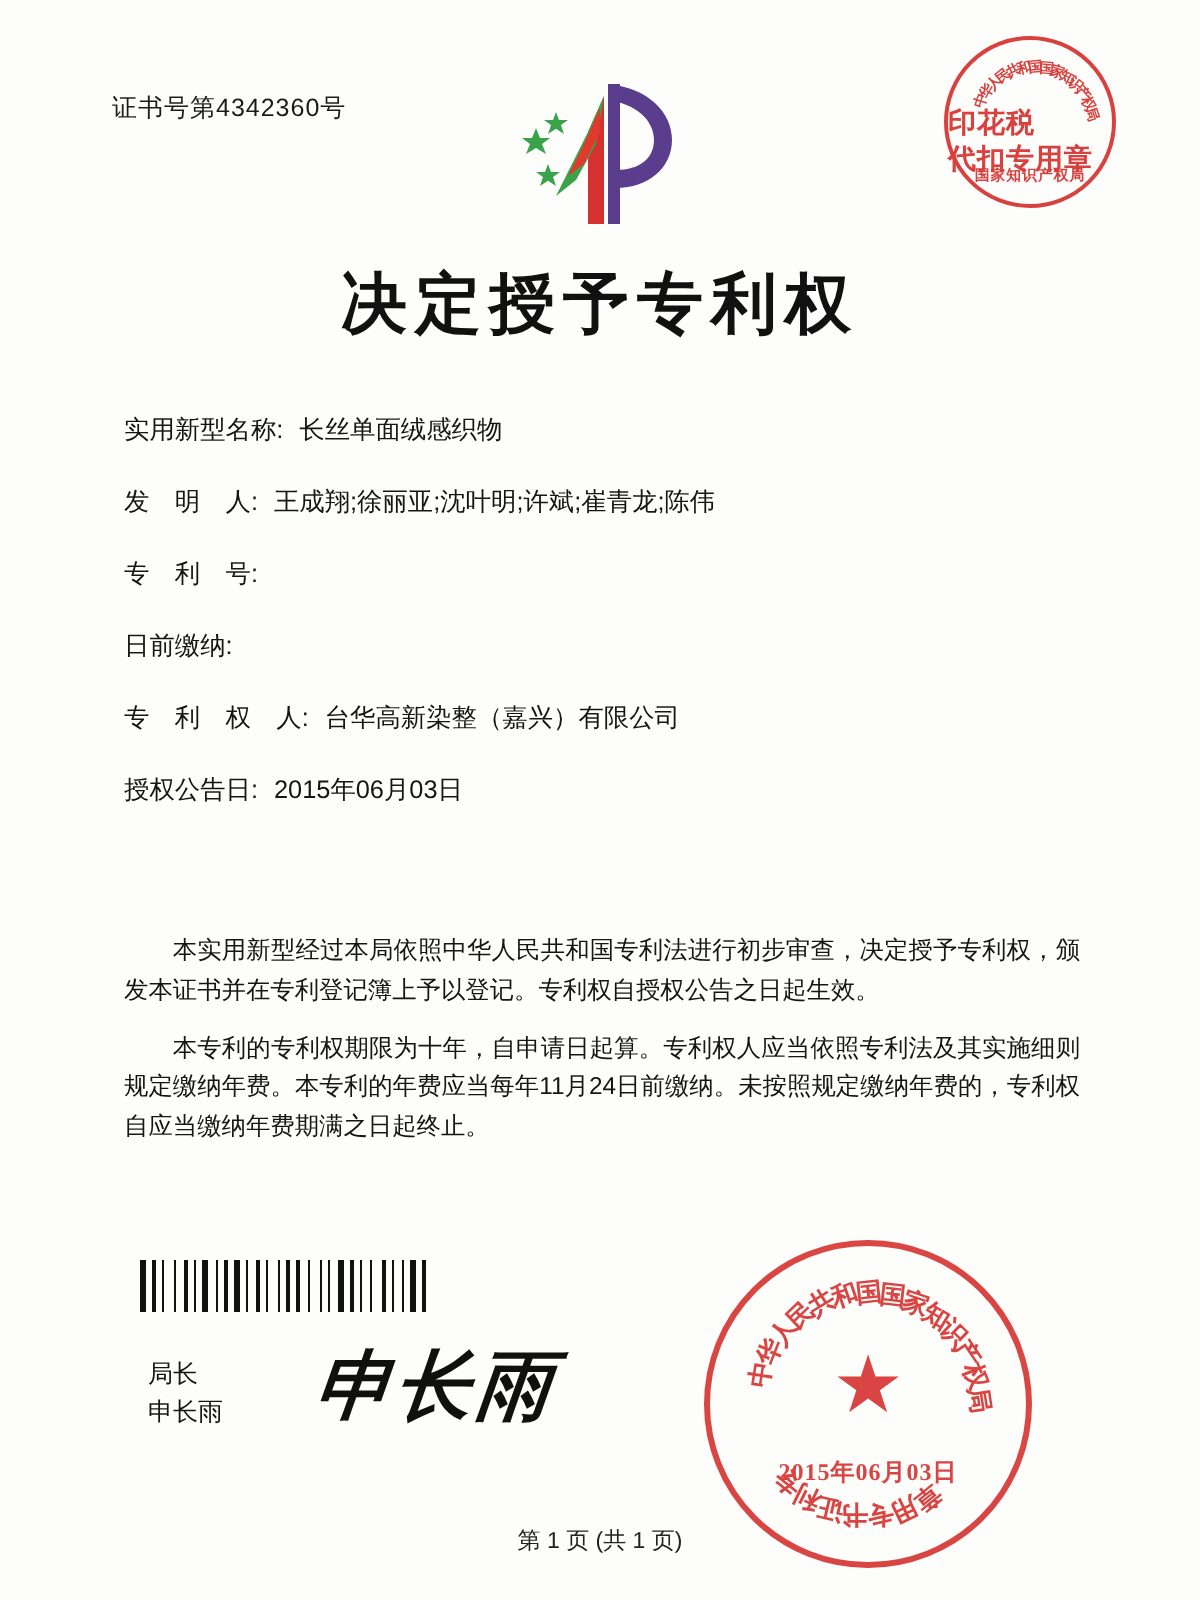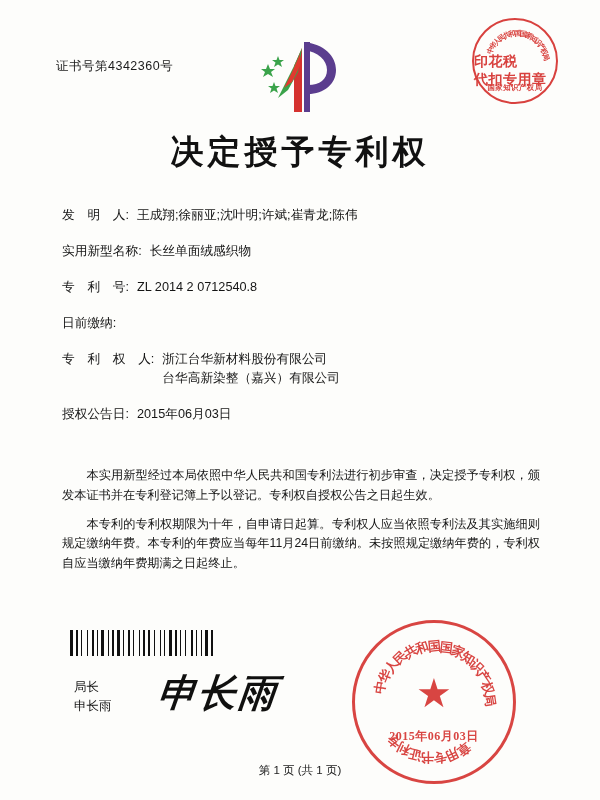--- a/index.html
+++ b/index.html
@@ -19,21 +19,21 @@
     position: relative;
     width: 600px;
     height: 800px;
     background: #fdfdfb;
   }
 
   
   .cert-number {
     position: absolute;
     left: 56px;
-    top: 58px;
+    top: 46px;
     font-size: 12.5px;
     letter-spacing: 0.5px;
     color: #1b1b1b;
   }
 
   
   .logo {
     position: absolute;
     left: 258px;
     top: 38px;
@@ -289,38 +289,36 @@
       <div>印花税</div>
       <div>代扣专用章</div>
     </div>
     <div class="bot">国家知识产权局</div>
   </div>
 
   <div class="title">决定授予专利权</div>
 
   <div class="fields">
     <div class="row">
+      <div class="lbl">实用新型名称:</div>
+      <div class="val">长丝单面绒感织物</div>
+    </div>
+    <div class="row">
       <div class="lbl">发　明　人:</div>
       <div class="val">王成翔;徐丽亚;沈叶明;许斌;崔青龙;陈伟</div>
     </div>
     <div class="row">
-      <div class="lbl">实用新型名称:</div>
-      <div class="val">长丝单面绒感织物</div>
-    </div>
-    <div class="row">
       <div class="lbl">专　利　号:</div>
-      <div class="val">ZL 2014 2 0712540.8</div>
     </div>
     <div class="row">
       <div class="lbl">日前缴纳:</div>
     </div>
     <div class="row">
       <div class="lbl">专　利　权　人:</div>
       <div class="val">
-        <span>浙江台华新材料股份有限公司</span>
         <span class="l2">台华高新染整（嘉兴）有限公司</span>
       </div>
     </div>
     <div class="row">
       <div class="lbl">授权公告日:</div>
       <div class="val">2015年06月03日</div>
     </div>
   </div>
 
   <div class="paras">

